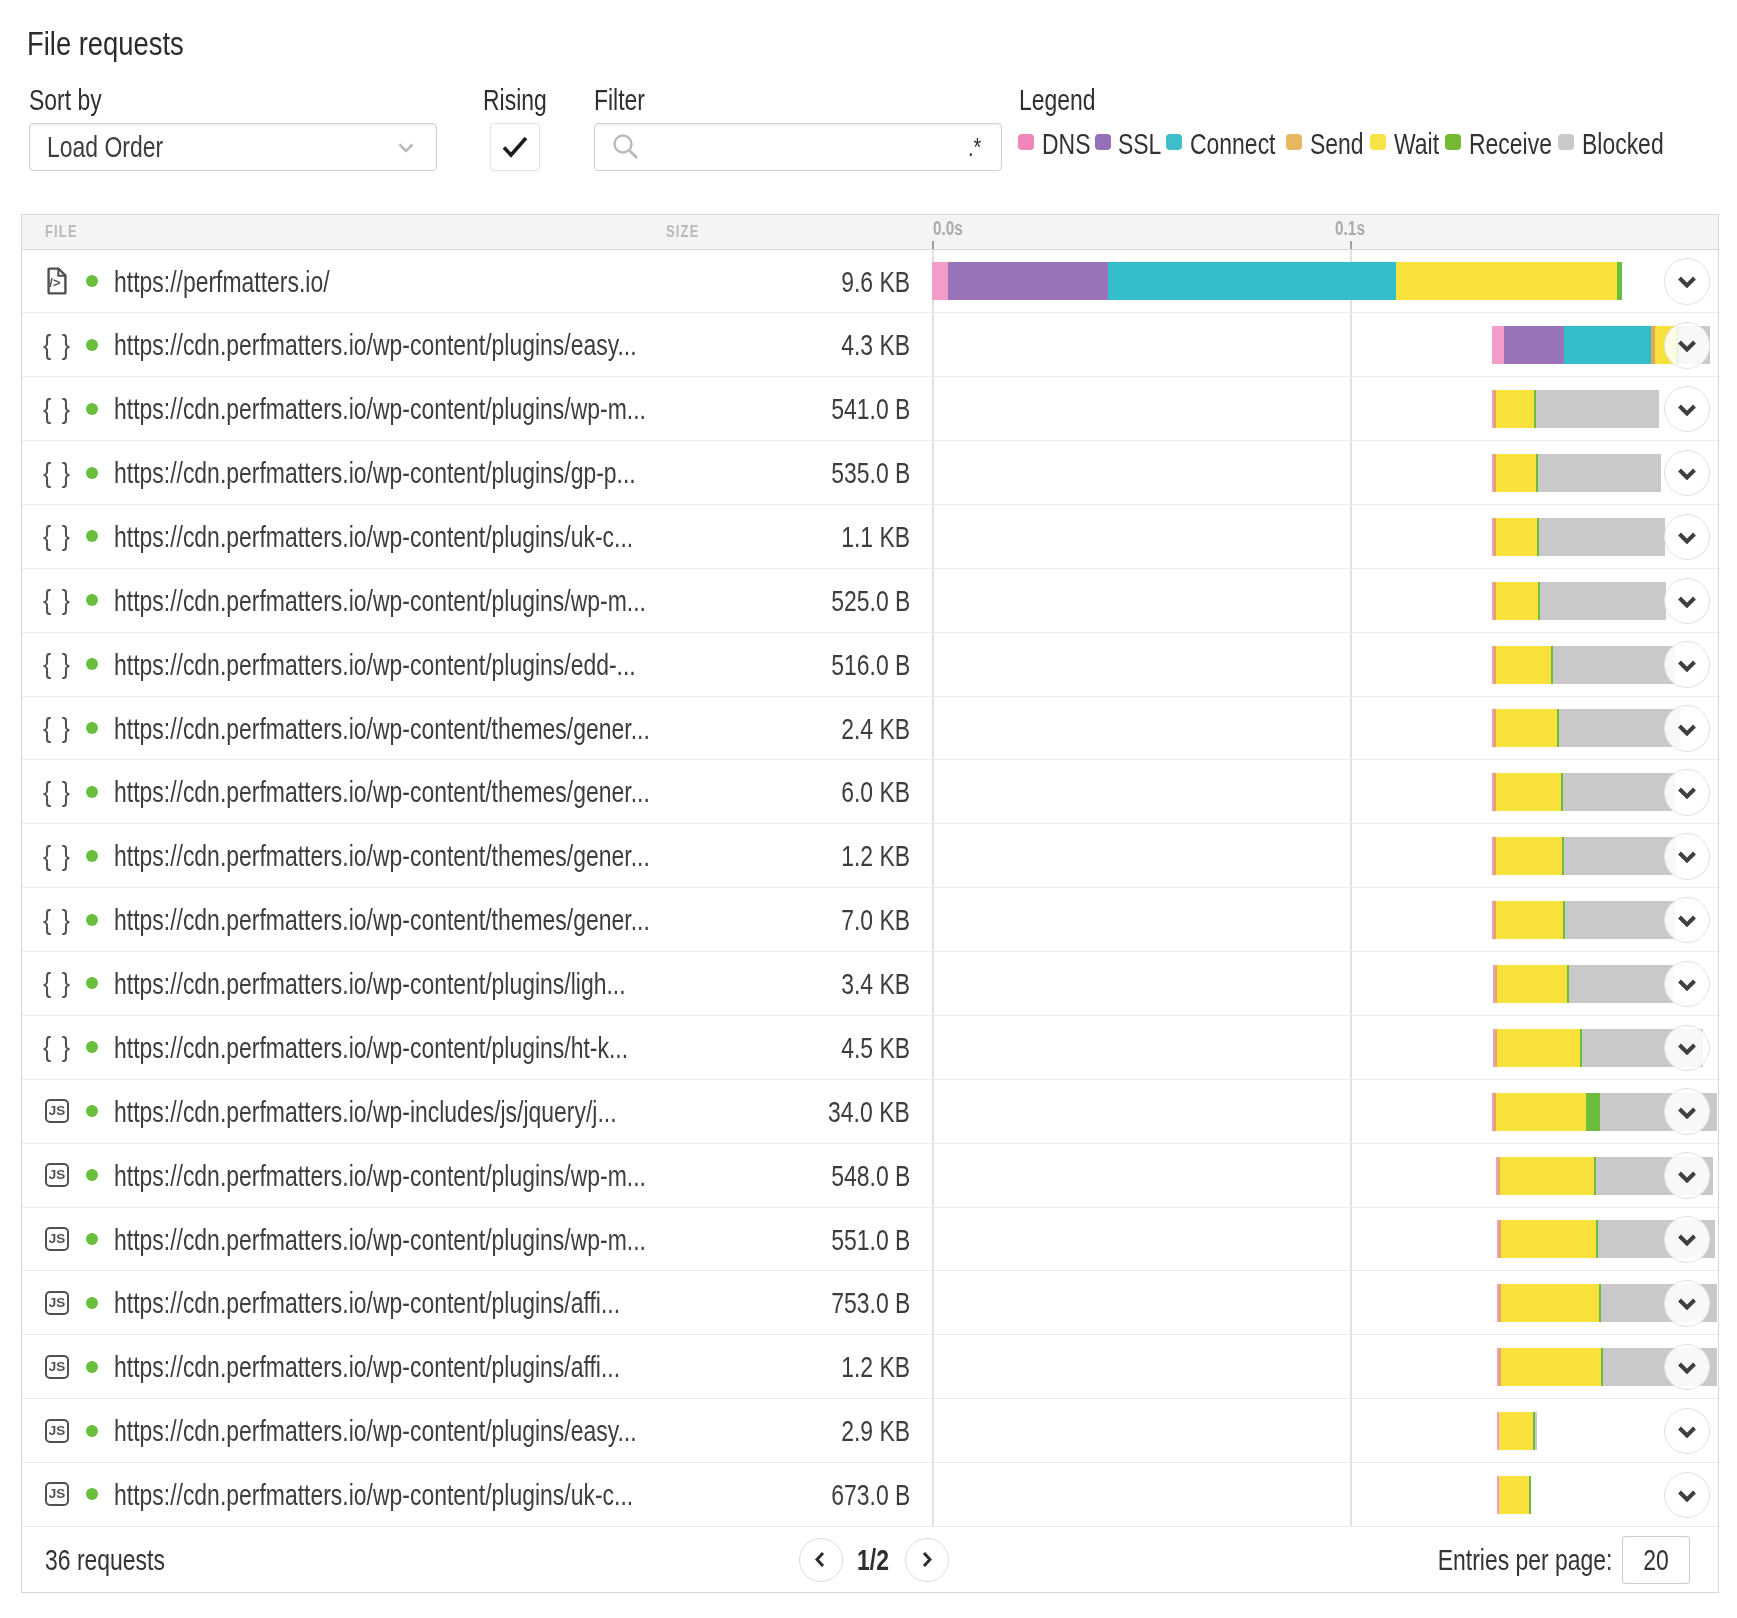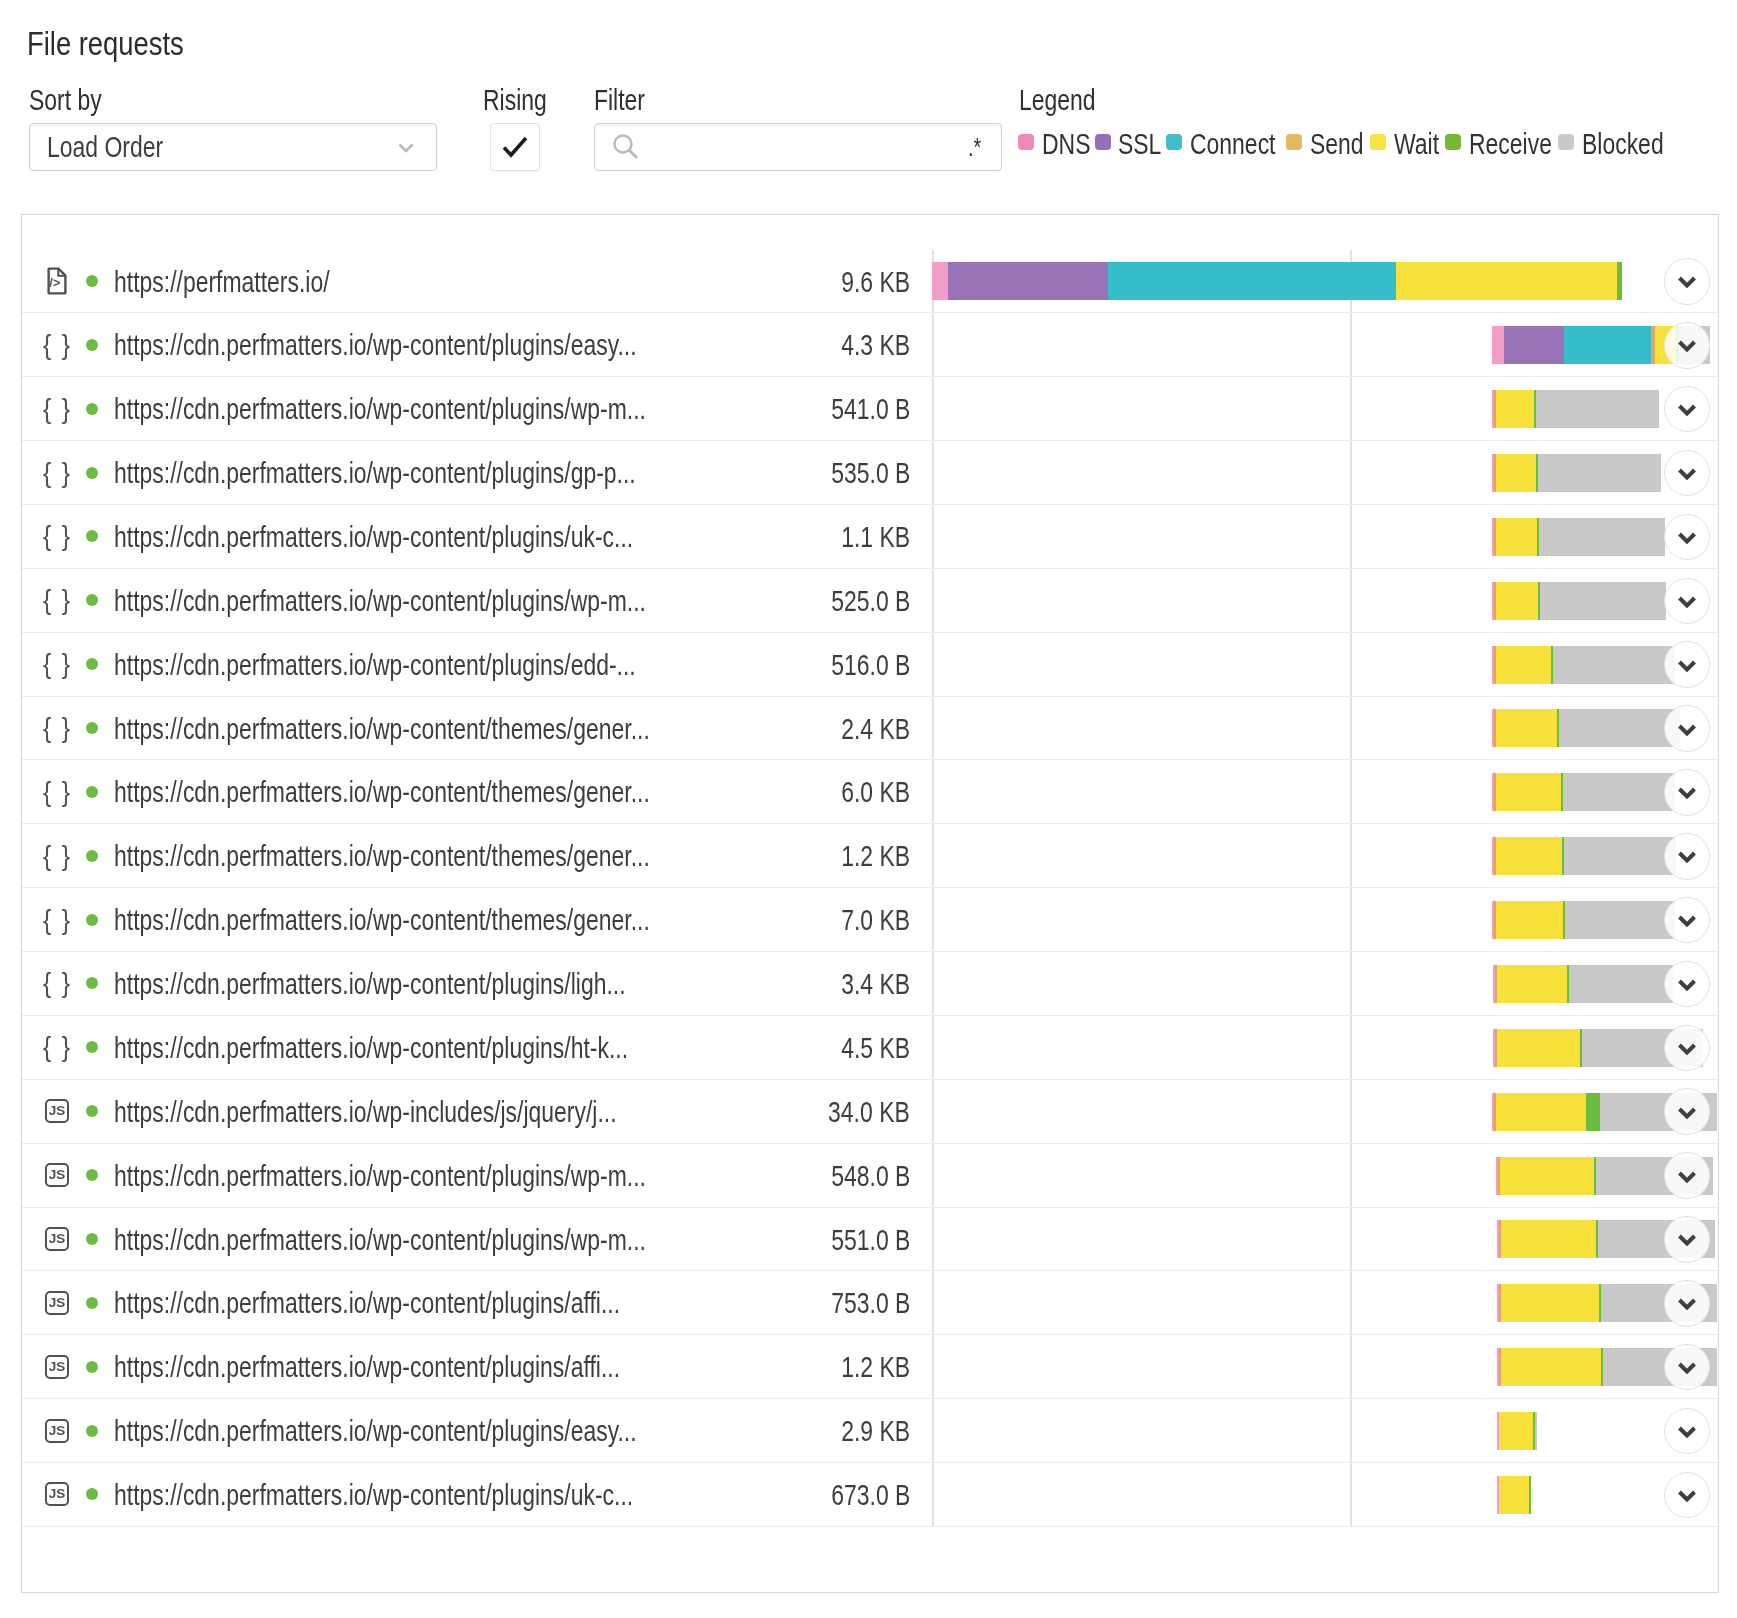--- a/index.html
+++ b/index.html
@@ -38,20 +38,28 @@
 <div class="tx" style="left:1189.5px;top:129px;font-size:30px;line-height:29px;color:#323232">Connect</div>
 <div class="ab" style="left:1286.0px;top:134px;width:16px;height:16px;border-radius:4px;background:#e7b660"></div>
 <div class="tx" style="left:1309.5px;top:129px;font-size:30px;line-height:29px;color:#323232">Send</div>
 <div class="ab" style="left:1370.0px;top:134px;width:16px;height:16px;border-radius:4px;background:#f8e344"></div>
 <div class="tx" style="left:1393.5px;top:129px;font-size:30px;line-height:29px;color:#323232">Wait</div>
 <div class="ab" style="left:1445.0px;top:134px;width:16px;height:16px;border-radius:4px;background:#74b833"></div>
 <div class="tx" style="left:1468.5px;top:129px;font-size:30px;line-height:29px;color:#323232">Receive</div>
 <div class="ab" style="left:1558.0px;top:134px;width:16px;height:16px;border-radius:4px;background:#c9c9c9"></div>
 <div class="tx" style="left:1581.5px;top:129px;font-size:30px;line-height:29px;color:#323232">Blocked</div>
 <div class="ab" style="left:21px;top:214px;width:1698px;height:1378.9px;border:1px solid #d8d8d8;box-sizing:border-box;">
+<div class="ab" style="left:0;top:0;width:100%;height:33.5px;background:#f4f4f4;border-bottom:1px solid #d8d8d8;box-sizing:content-box;">
+<span class="tx" style="left:23px;top:0;font-size:17px;line-height:33px;font-weight:700;letter-spacing:1.5px;color:#b9b9b9">FILE</span>
+<span class="tx" style="left:644px;top:0;font-size:17px;line-height:33px;font-weight:700;letter-spacing:1.5px;color:#b9b9b9">SIZE</span>
+<span class="tx" style="left:911px;top:-3px;font-size:20px;line-height:33px;font-weight:700;color:#ababab">0.0s</span>
+<span class="txc" style="left:1288px;top:-3px;width:80px;font-size:20px;line-height:33px;font-weight:700;color:#ababab">0.1s</span>
+<div class="ab" style="left:910px;top:25.5px;width:2px;height:8px;background:#9f9f9f"></div>
+<div class="ab" style="left:1328px;top:25.5px;width:2px;height:8px;background:#9f9f9f"></div>
+</div>
 <div class="ab" style="left:910px;top:34.5px;width:2px;height:1277.4px;background:#e1e1e1;z-index:0"></div>
 <div class="ab" style="left:1328px;top:34.5px;width:2px;height:1277.4px;background:#e1e1e1;z-index:0"></div>
 <div class="ab" style="left:0;top:34.50px;width:100%;height:63.87px;border-bottom:1px solid #ebebeb;box-sizing:border-box;">
 <svg width="24" height="28" viewBox="0 0 24 28" style="position:absolute;left:23px;top:50%;margin-top:-14px">
 <path d="M4.2 1.6 h9.3 l6.9 6.9 v17.3 q0 .6 -.6 .6 h-15.6 q-.6 0 -.6 -.6 v-23.6 q0 -.6 .6 -.6 z" fill="none" stroke="#515153" stroke-width="2.4" stroke-linejoin="miter"></path>
 <path d="M13.3 1.8 v7 h7" fill="none" stroke="#515153" stroke-width="2"></path>
 <text x="4.6" y="20" font-family="Liberation Sans,sans-serif" font-size="13.5" font-weight="700" fill="#515153" transform="scale(.95,1)">/&gt;</text>
 </svg>
 <div class="ab" style="left:63.5px;top:50%;margin-top:-6px;width:12px;height:12px;border-radius:50%;background:#69be3d"></div>
 <span class="tx" style="left:92px;top:0;font-size:30px;line-height:63.9px">https://perfmatters.io/</span>
@@ -403,12 +411,30 @@
 <span style="display:inline-block;width:2.0px;height:38px;background:#f29cc7"></span>
 <span style="display:inline-block;width:30.0px;height:38px;background:#f9e13c"></span>
 <span style="display:inline-block;width:2.0px;height:38px;background:#6cbc3d"></span>
 </div>
 <div style="position:absolute;left:1641.75px;top:8.68px;width:46.5px;height:46.5px;border-radius:50%;border:1.5px solid #e2e2e2;background:rgba(255,255,255,.86);box-sizing:border-box;z-index:3">
         <svg width="20" height="12" viewBox="0 0 20 12" style="position:absolute;left:50%;top:50%;margin:-5px 0 0 -10px">
           <path d="M2.5 2 L10 9.5 L17.5 2" fill="none" stroke="#3f3f3f" stroke-width="4" stroke-linecap="butt"></path>
         </svg>
       </div>
 </div>
+<div class="ab" style="left:0;top:1311.90px;width:100%;height:66.0px;">
+<span class="tx" style="left:23px;top:0;font-size:30px;line-height:66.0px;color:#333">36 requests</span>
+<div class="ab" style="left:777px;top:11.0px;width:44px;height:44px;border:1.5px solid #dcdcdc;border-radius:50%;box-sizing:border-box;">
+        <svg width="19" height="19" viewBox="0 0 19 19" style="position:absolute;left:11px;top:11px">
+          <path d="M12 3 L6 9.5 L12 16" fill="none" stroke="#2e2e2e" stroke-width="3"></path>
+        </svg>
+      </div>
+<div class="ab" style="left:883px;top:11.0px;width:44px;height:44px;border:1.5px solid #dcdcdc;border-radius:50%;box-sizing:border-box;">
+        <svg width="19" height="19" viewBox="0 0 19 19" style="position:absolute;left:11px;top:11px">
+          <path d="M7 3 L13 9.5 L7 16" fill="none" stroke="#2e2e2e" stroke-width="3"></path>
+        </svg>
+      </div>
+<span class="txc" style="left:811px;top:0;width:80px;font-size:30px;line-height:66.0px;font-weight:700;color:#2e2e2e">1/2</span>
+<span class="txr" style="right:106.0px;top:0;font-size:30px;line-height:66.0px;color:#333">Entries per page:</span>
+<div class="ab" style="left:1600px;top:9.0px;width:68px;height:48px;border:1px solid #ccc;border-radius:3px;box-sizing:border-box;">
+        <span class="txc" style="left:-7px;top:0;width:80px;font-size:30px;line-height:46px;color:#333">20</span>
+      </div>
+</div>
 </div>
 </body></html>

